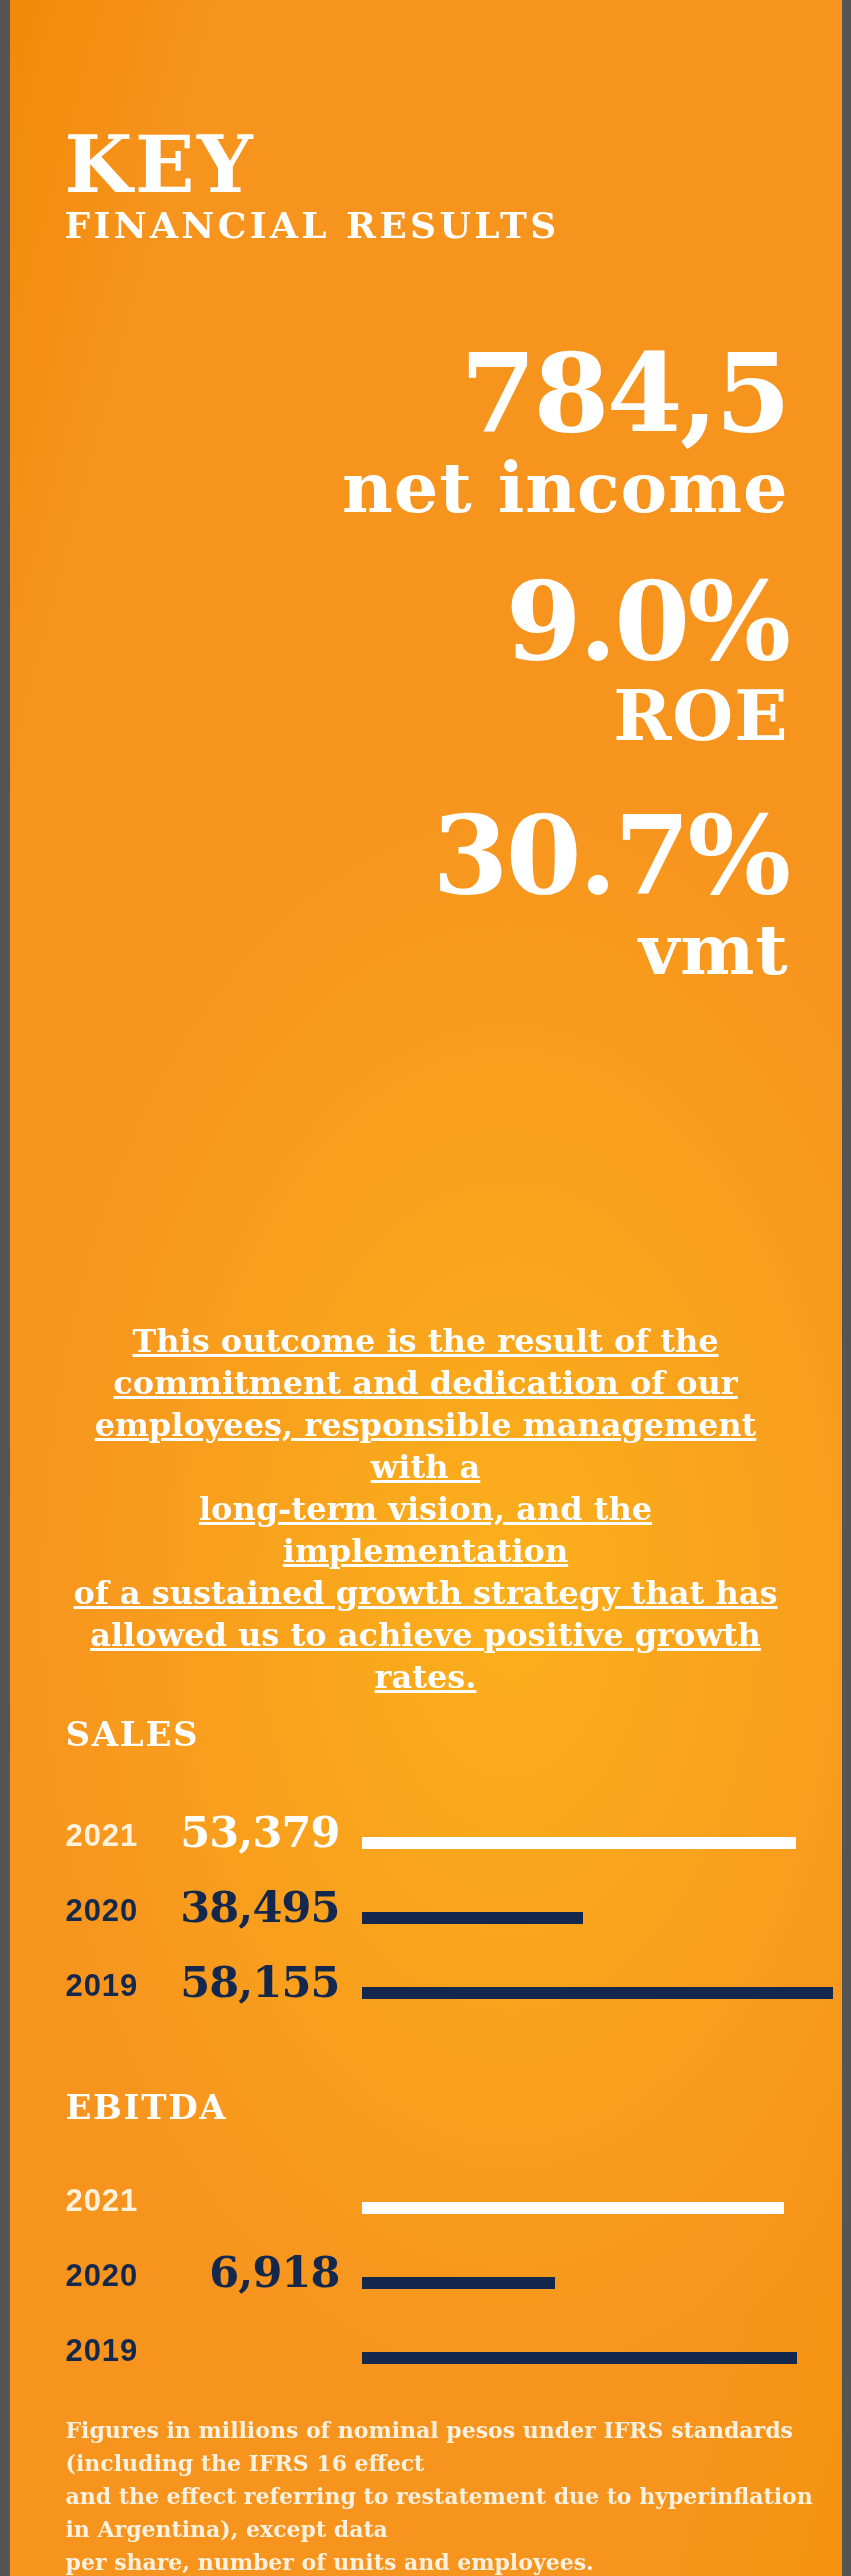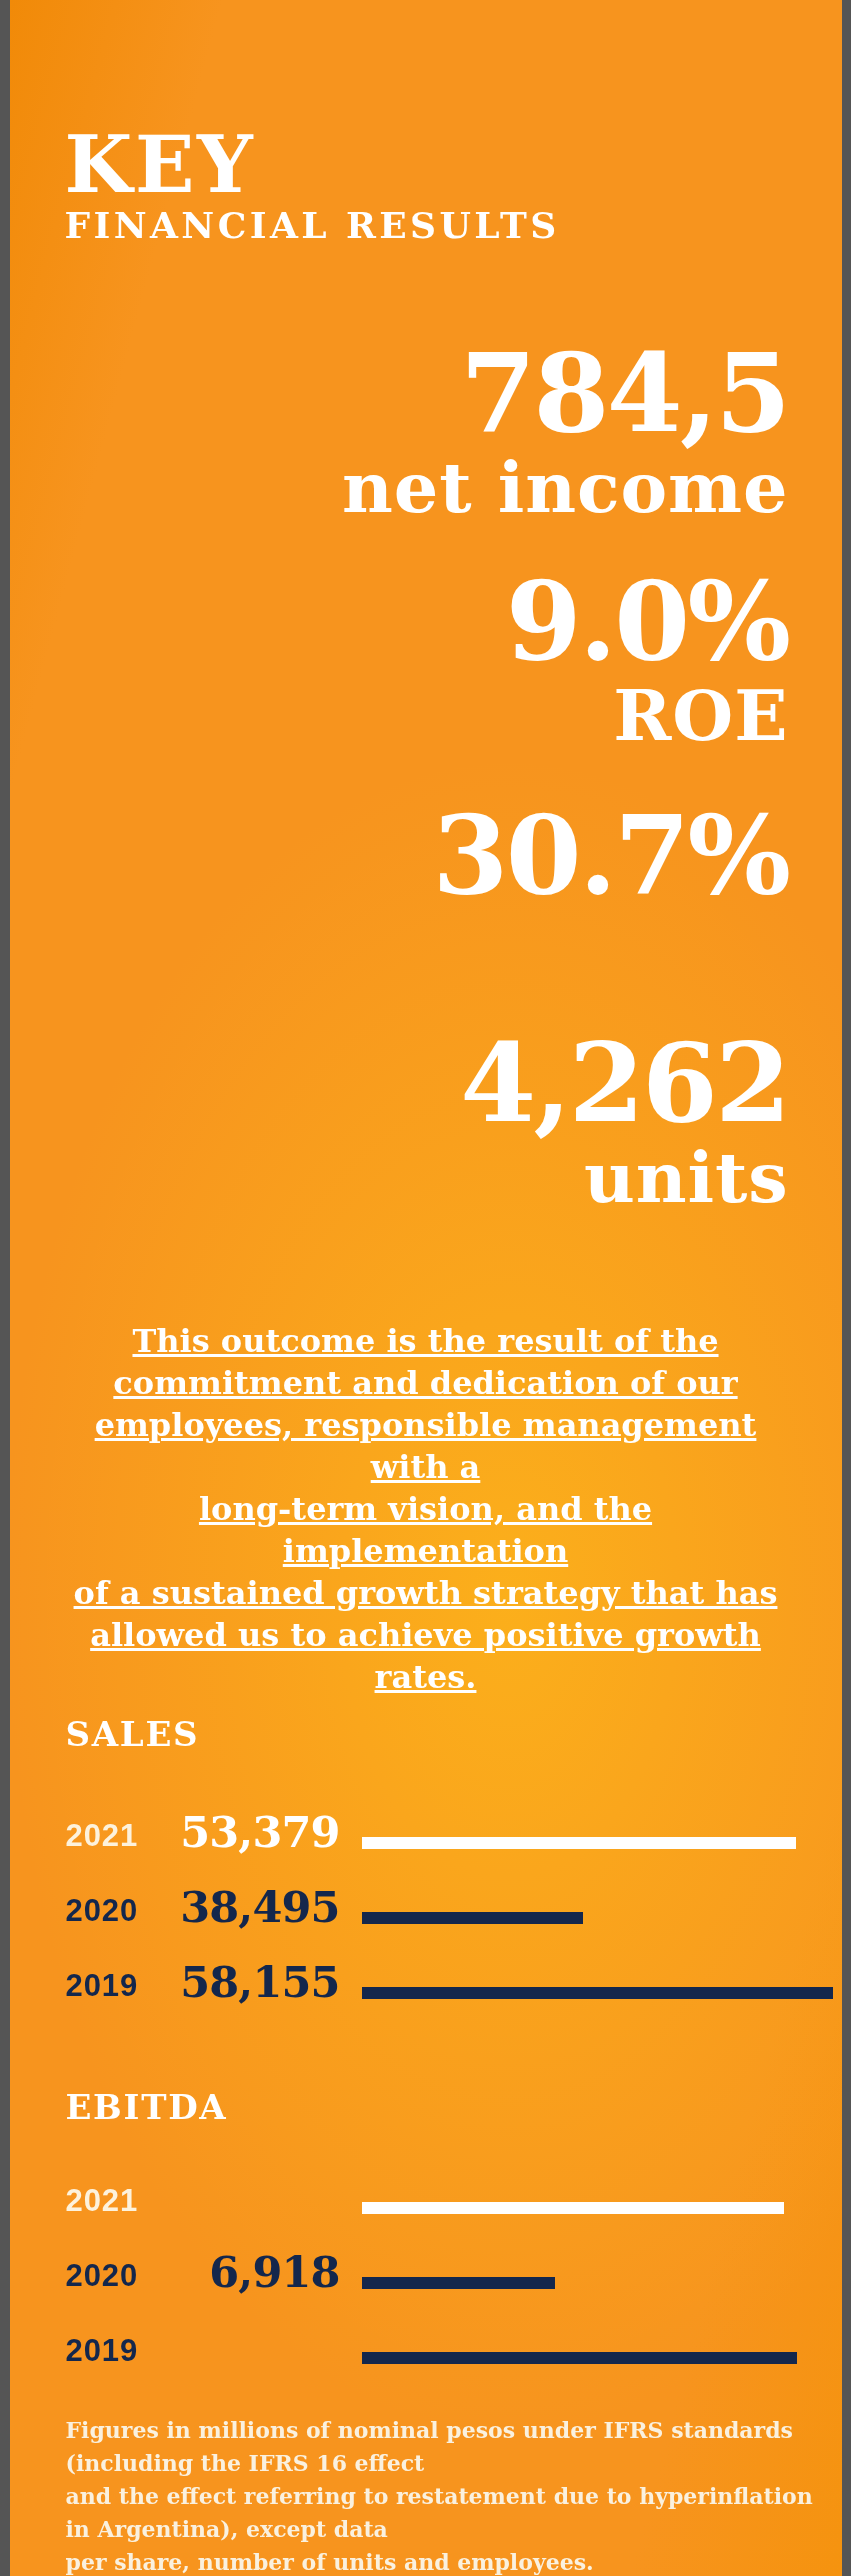--- a/index.html
+++ b/index.html
@@ -67,24 +67,21 @@
   <div class="kpi" style="top:339px">
     <div class="kpi-num">784,5</div>
     <div class="kpi-lbl">net income</div>
   </div>
   <div class="kpi" style="top:567px">
     <div class="kpi-num">9.0%</div>
     <div class="kpi-lbl">ROE</div>
   </div>
   <div class="kpi" style="top:801px">
     <div class="kpi-num">30.7%</div>
-  </div>
-  <div class="kpi" style="top:1029px">
-    <div class="kpi-num">4,262</div>
-    <div class="kpi-lbl">units</div>
+    <div class="kpi-lbl">vmt</div>
   </div>
 
   <div class="para">
     <div>This outcome is the result of the</div>
     <div>commitment and dedication of our</div>
     <div>employees, responsible management with a</div>
     <div>long-term vision, and the implementation</div>
     <div>of a sustained growth strategy that has</div>
     <div>allowed us to achieve positive growth rates.</div>
   </div>

